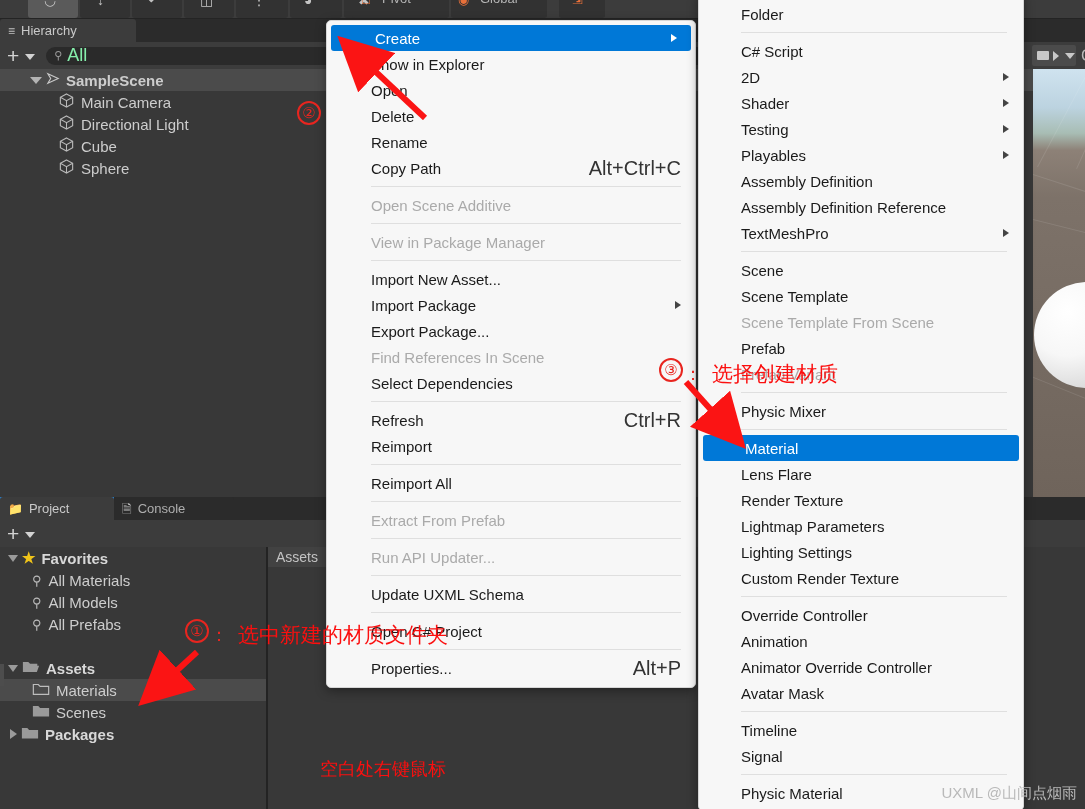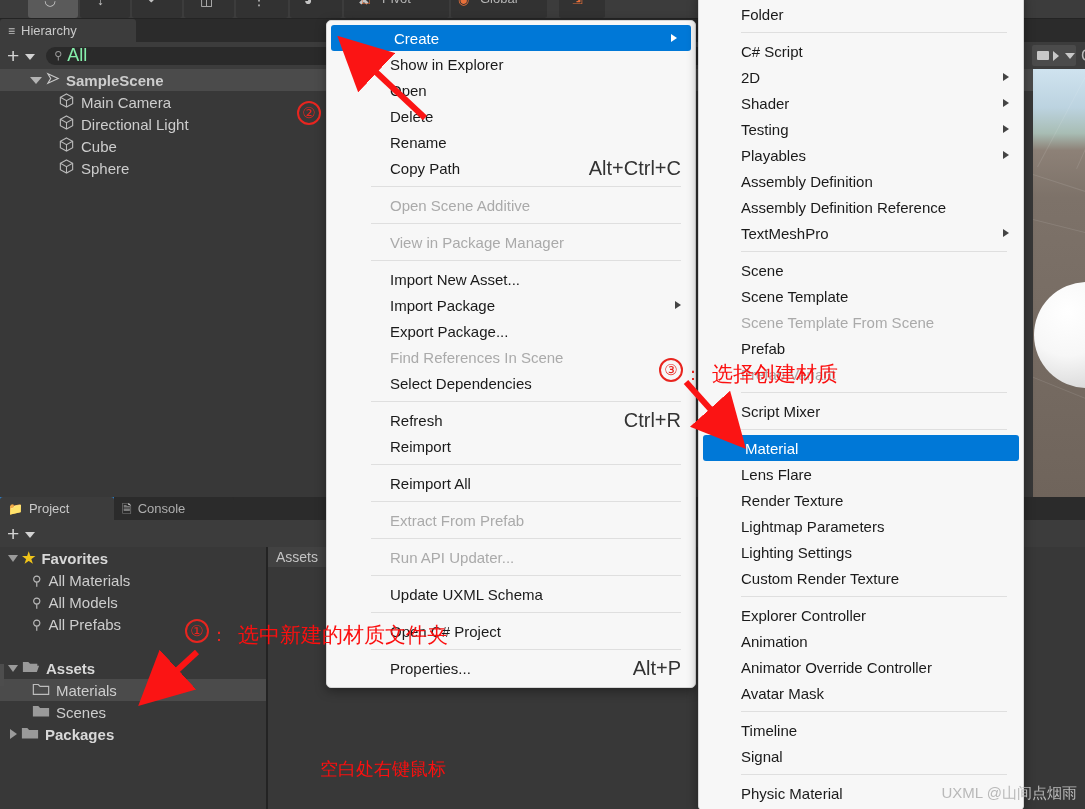--- a/index.html
+++ b/index.html
@@ -147,21 +147,21 @@
     border: 1px solid #d6d6d6; border-radius: 5px;
     box-shadow: 0 3px 11px rgba(0,0,0,0.38);
     font-size: 15px; color: #1a1a1a;
     font-family: "Liberation Sans", sans-serif;
   }
   #ctx-main { left: 326px; top: 20px; width: 370px; padding: 4px 0 6px 0; }
   #ctx-sub  { left: 698px; top: -8px; width: 326px; padding: 8px 0 4px 0; }
 
   .mi {
     position: relative; height: 26px; display: flex; align-items: center;
-    padding-left: 63px; padding-right: 14px; white-space: nowrap; cursor: default;
+    padding-left: 44px; padding-right: 14px; white-space: nowrap; cursor: default;
   }
   .mi .lbl { flex: 1; }
   .mi .sc { color: #333; font-size: 20px; }
   .mi.dis { color: #aaaaaa; }
   .mi.hl { background: #0078d7; color: #ffffff; margin: 0 4px; border-radius: 3px; }
   .mi .arrow {
     width: 0; height: 0; border-top: 4.5px solid transparent; border-bottom: 4.5px solid transparent;
     border-left: 6px solid #444; margin-left: 10px;
   }
   .mi.hl .arrow { border-left-color: #fff; }
@@ -519,21 +519,21 @@
       <span class="lbl">Scene Template From Scene</span>
     </div>
     <div class="mi">
       <span class="lbl">Prefab</span>
     </div>
     <div class="mi dis">
       <span class="lbl">Prefab Variant</span>
     </div>
     <div class="msep"></div>
     <div class="mi">
-      <span class="lbl">Script Mixer</span>
+      <span class="lbl">Physic Mixer</span>
     </div>
     <div class="msep"></div>
     <div class="mi hl">
       <span class="lbl">Material</span>
     </div>
     <div class="mi">
       <span class="lbl">Lens Flare</span>
     </div>
     <div class="mi">
       <span class="lbl">Render Texture</span>
@@ -542,21 +542,21 @@
       <span class="lbl">Lightmap Parameters</span>
     </div>
     <div class="mi">
       <span class="lbl">Lighting Settings</span>
     </div>
     <div class="mi">
       <span class="lbl">Custom Render Texture</span>
     </div>
     <div class="msep"></div>
     <div class="mi">
-      <span class="lbl">Explorer Controller</span>
+      <span class="lbl">Override Controller</span>
     </div>
     <div class="mi">
       <span class="lbl">Animation</span>
     </div>
     <div class="mi">
       <span class="lbl">Animator Override Controller</span>
     </div>
     <div class="mi">
       <span class="lbl">Avatar Mask</span>
     </div>

